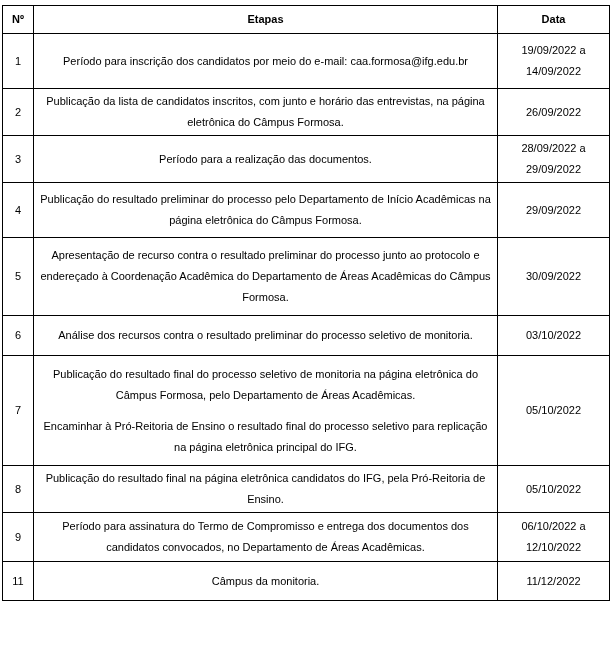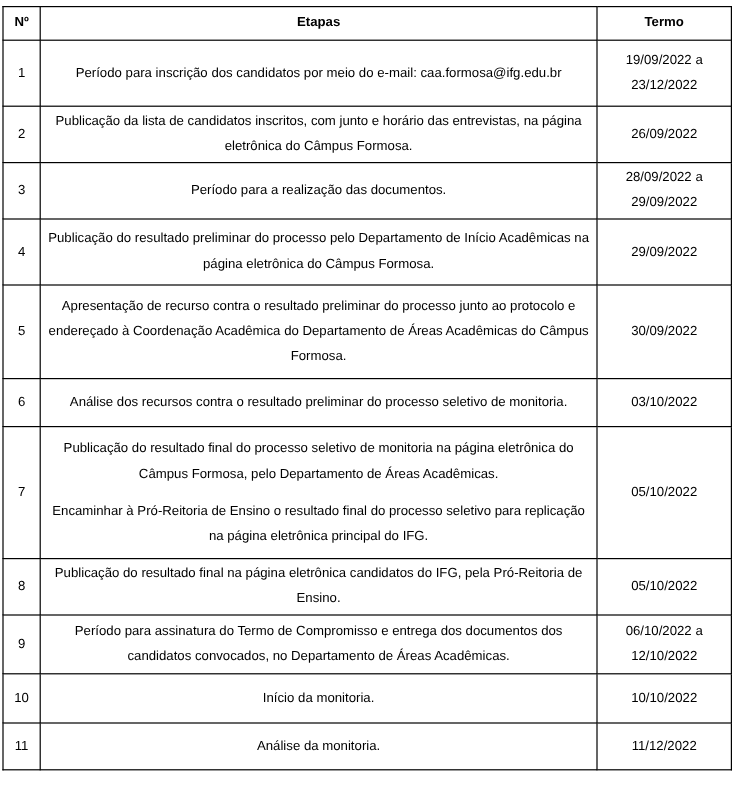--- a/index.html
+++ b/index.html
@@ -68,30 +68,30 @@
   <table class="schedule">
     <colgroup>
       <col class="c-num">
       <col class="c-etapa">
       <col class="c-date">
     </colgroup>
     <thead>
       <tr class="r-header">
         <th>Nº</th>
         <th>Etapas</th>
-        <th>Termo</th>
+        <th>Data</th>
       </tr>
     </thead>
     <tbody>
       <tr class="r1">
         <td class="num-cell">1</td>
         <td class="etapa-cell">
           <p>Período para inscrição dos candidatos por meio do e-mail: caa.formosa@ifg.edu.br</p>
         </td>
-        <td class="date-cell">19/09/2022 a 23/12/2022</td>
+        <td class="date-cell">19/09/2022 a 14/09/2022</td>
       </tr>
       <tr class="r2">
         <td class="num-cell">2</td>
         <td class="etapa-cell">
           <p>Publicação da lista de candidatos inscritos, com junto e horário das entrevistas, na página eletrônica do Câmpus Formosa.</p>
         </td>
         <td class="date-cell">26/09/2022</td>
       </tr>
       <tr class="r3">
         <td class="num-cell">3</td>
@@ -136,29 +136,22 @@
         </td>
         <td class="date-cell">05/10/2022</td>
       </tr>
       <tr class="r9">
         <td class="num-cell">9</td>
         <td class="etapa-cell">
           <p>Período para assinatura do Termo de Compromisso e entrega dos documentos dos candidatos convocados, no Departamento de Áreas Acadêmicas.</p>
         </td>
         <td class="date-cell">06/10/2022 a 12/10/2022</td>
       </tr>
-      <tr class="r10">
-        <td class="num-cell">10</td>
-        <td class="etapa-cell">
-          <p>Início da monitoria.</p>
-        </td>
-        <td class="date-cell">10/10/2022</td>
-      </tr>
       <tr class="r11">
         <td class="num-cell">11</td>
         <td class="etapa-cell">
-          <p>Análise da monitoria.</p>
+          <p>Câmpus da monitoria.</p>
         </td>
         <td class="date-cell">11/12/2022</td>
       </tr>
     </tbody>
   </table>
 </div>
 
 </body></html>

